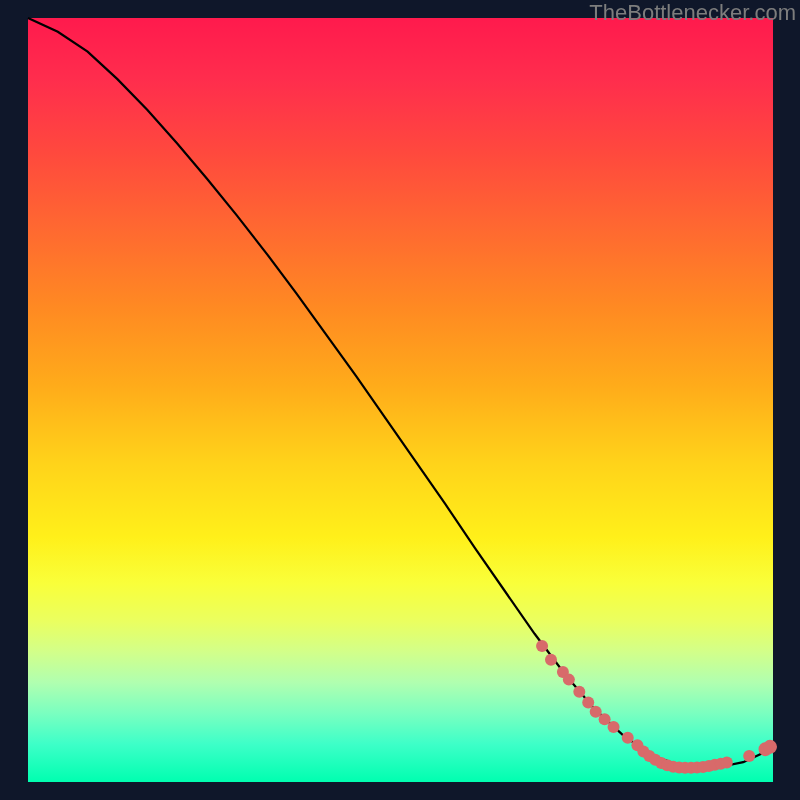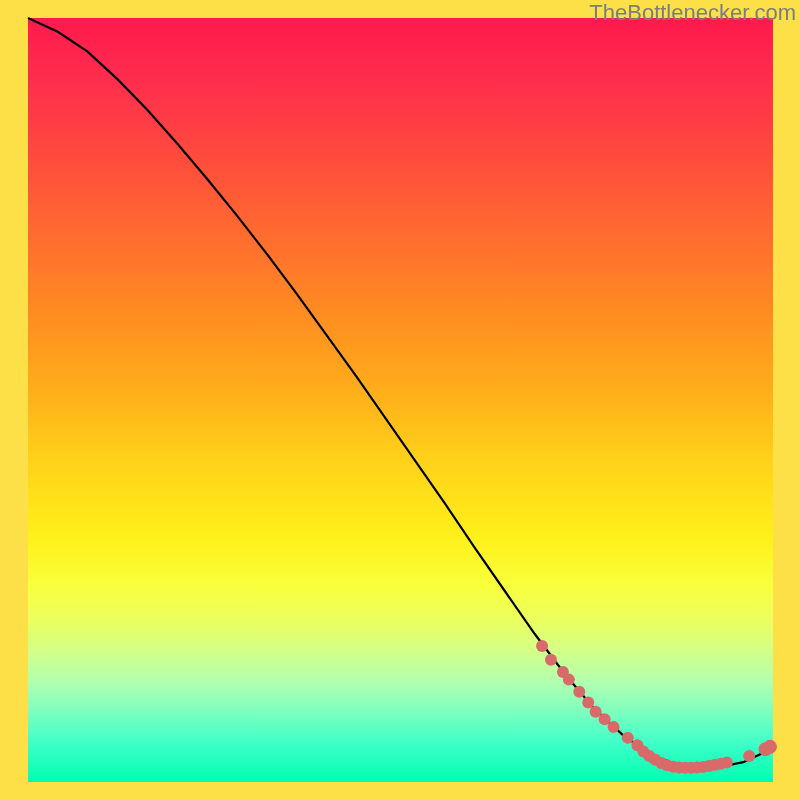--- a/index.html
+++ b/index.html
@@ -1,21 +1,21 @@
 <!DOCTYPE html>
 <html><head>
 <meta charset="utf-8">
 <style>
   * { margin: 0; padding: 0; box-sizing: border-box; }
   html, body { width: 800px; height: 800px; background: #000; overflow: hidden; }
   .stage {
     position: relative;
     width: 800px;
     height: 800px;
-    background: #fde047;
+    background: #0f172a;
   }
   .plot {
     position: absolute;
     left: 28px;
     top: 18px;
     width: 745px;
     height: 764px;
     background: linear-gradient(to bottom,
       #ff1a4d 0%,
       #ff2d4d 8%,

